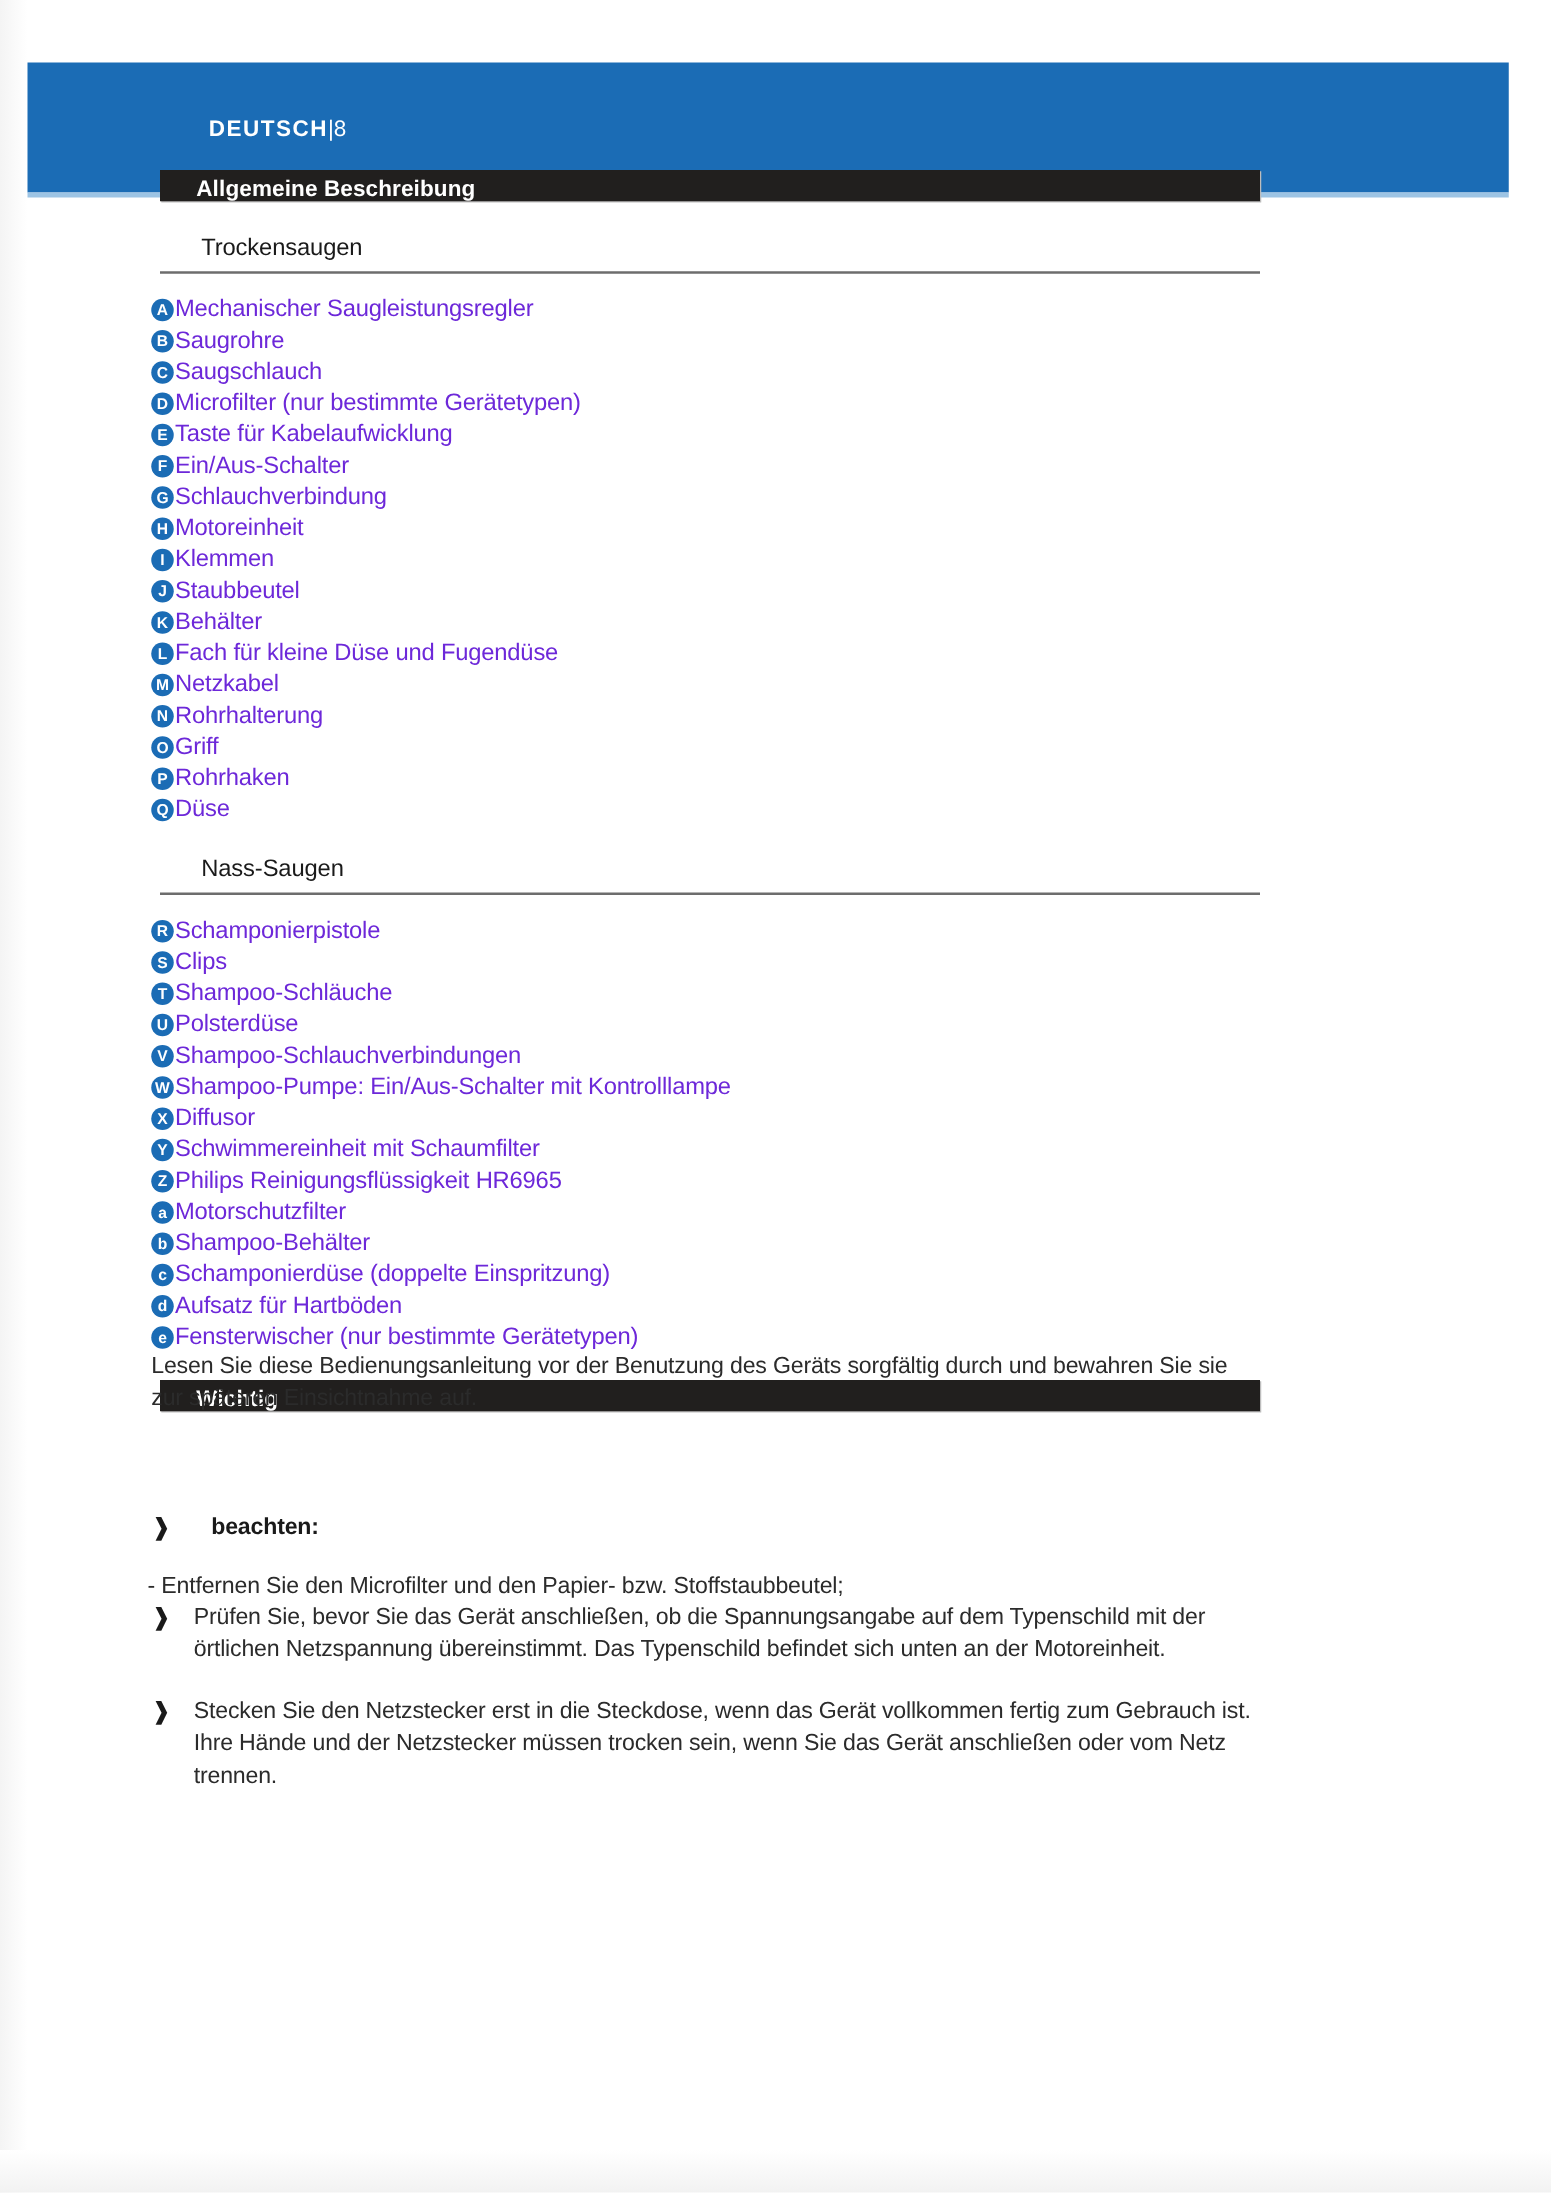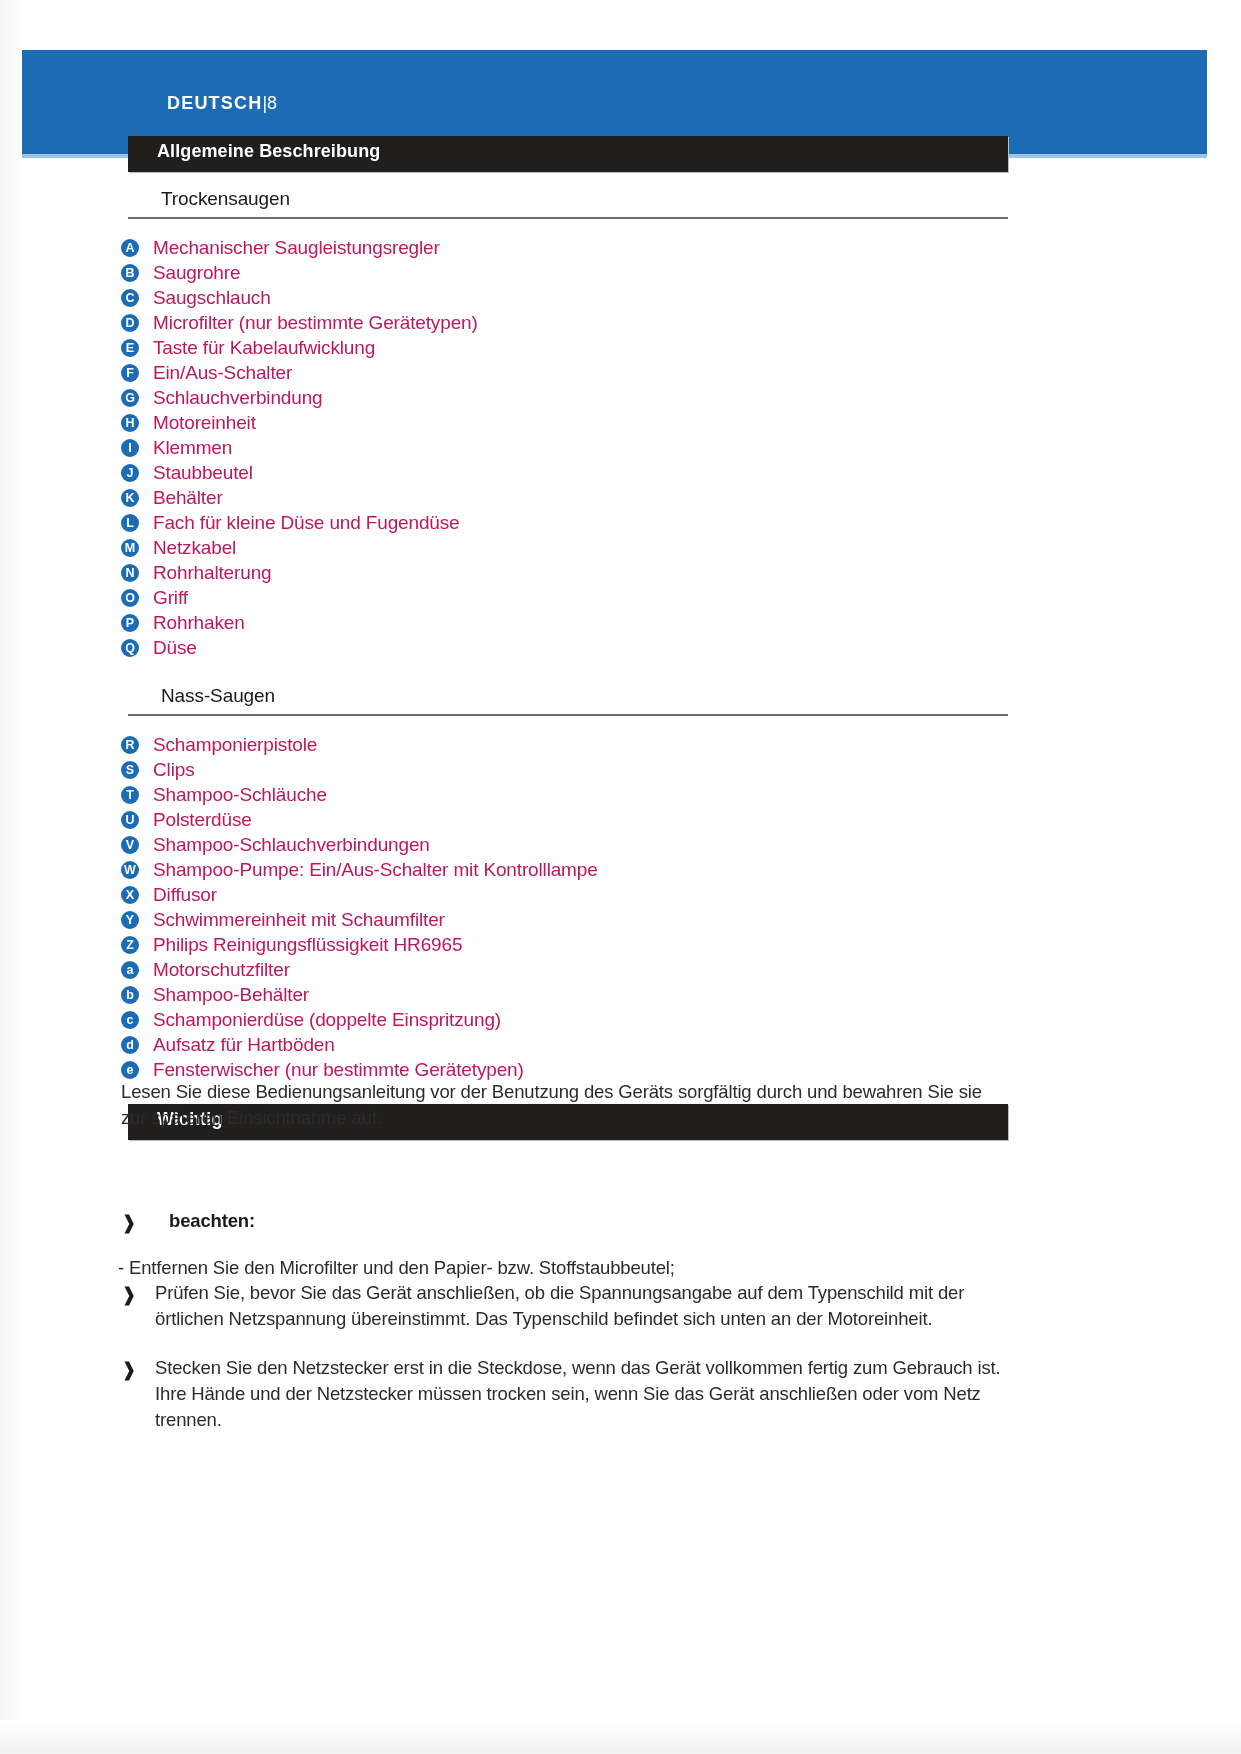--- a/index.html
+++ b/index.html
@@ -65,21 +65,21 @@
   }
   .deutsch-title .pagenum {
     font-weight: normal;
     letter-spacing: 0;
   }
 
   
   .black-bar {
     position: absolute;
     background: #211f1e;
-    height: 36px;
+    height: 25px;
     box-shadow: 1px 1px 0 #bdbdbd;
   }
   .black-bar span {
     position: absolute;
     left: 29px;
     top: 5px;
     color: #ffffff;
     font-size: 18px;
     font-weight: bold;
     letter-spacing: 0.1px;
@@ -137,22 +137,22 @@
     font-weight: bold;
     line-height: 18px;
     text-align: center;
     margin-top: 3px;
     font-family: "Liberation Sans", sans-serif;
   }
   .item-text {
     flex: 0 1 auto;
     font-size: 19px;
     line-height: 24px;
-    color: #be185d;
-    margin-left: 14px;
+    color: #6d28d9;
+    margin-left: 1px;
     white-space: nowrap;
     letter-spacing: -0.15px;
   }
 
   
   .body-text {
     position: absolute;
     font-size: 18.5px;
     line-height: 26px;
     color: #2b2b2b;

